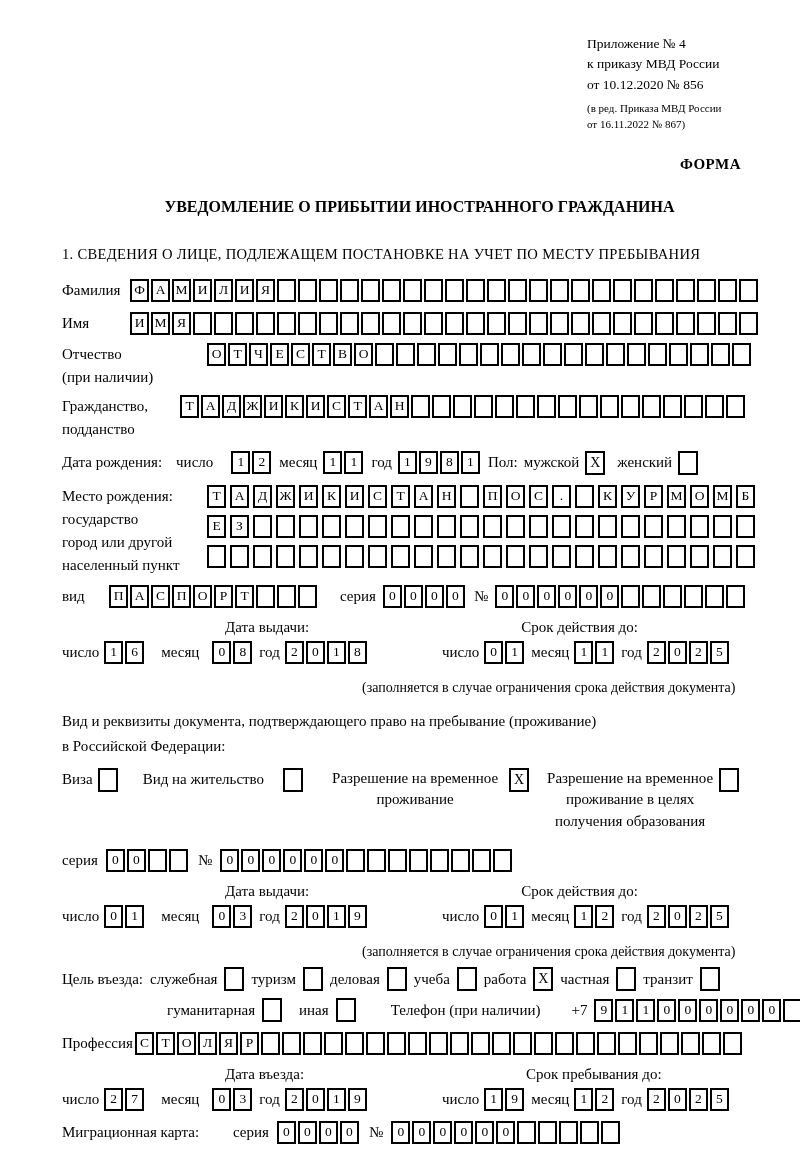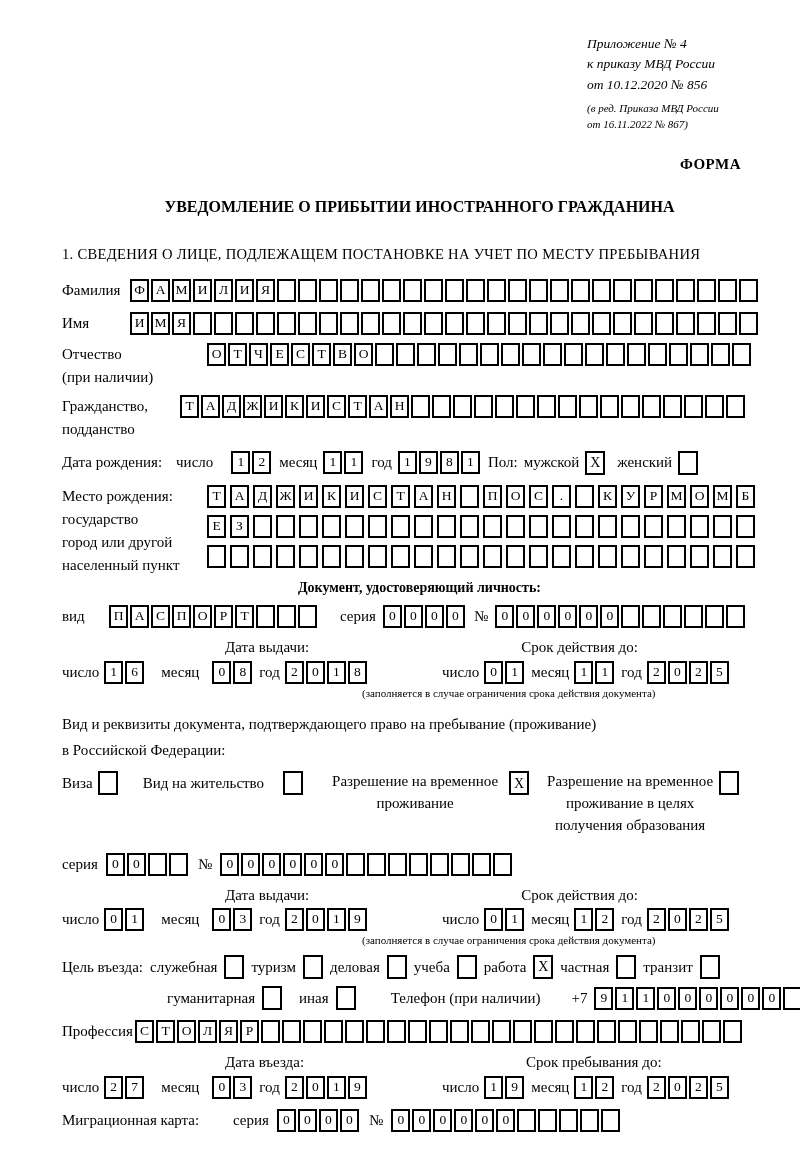--- a/index.html
+++ b/index.html
@@ -3,21 +3,21 @@
 <meta charset="utf-8">
 <style>
   html,body{margin:0;padding:0;background:#fff;}
   .page{
     width:800px;height:1163px;box-sizing:border-box;overflow:hidden;
     padding:34px 23px 0 62px;background:#fff;color:#000;
     font-family:"Liberation Serif","DejaVu Serif",serif;
     font-size:15px;line-height:1.25;
   }
   
-  .appendix{margin-left:auto;width:190px;font-size:13.5px;line-height:1.5;font-style:italic;}
+  .appendix{margin-left:auto;width:190px;font-size:13.5px;line-height:1.5;}
   .appendix .rev{font-size:11px;}
   .appendix .rev-first{margin-top:5px;}
   .forma{text-align:right;font-weight:bold;font-size:15px;margin:22px 36px 0 0;letter-spacing:.5px;}
   
   .title{ text-align:center;font-weight:bold;font-size:16px;line-height:1.6;margin-top:20px;}
   .t-underline{display:inline-block;width:58px;border-bottom:2px solid #333;margin-left:10px;vertical-align:baseline;}
   .sec-heading{font-weight:normal;font-size:14.6px;margin-top:26px;letter-spacing:.3px;}
   
   .row{display:flex;align-items:center;margin-top:6px;min-height:27px;}
   .row.top{align-items:flex-start;}
@@ -40,21 +40,21 @@
     width:20px;height:24px;box-sizing:border-box;border:2px solid #000;
     display:inline-flex;align-items:center;justify-content:center;font-size:14px;flex:0 0 20px;
   }
   .stack{display:flex;flex-direction:column;}
   .stack .cells{margin-bottom:7px;}
   
   .dgroup{display:inline-flex;align-items:center;gap:5px;}
   .dates-row{display:flex;align-items:center;margin-top:4px;}
   .dates-row .left{flex:0 0 380px;}
   .dheads{display:flex;margin-top:8px;}
-  .note{font-size:11px;margin-top:3px;}
+  .note{font-size:14px;margin-top:15px;}
   .note.right{margin-left:300px;}
   .center-head{text-align:center;font-weight:bold;font-size:14px;margin-top:8px;}
   
   .opts{display:flex;align-items:flex-start;margin-top:8px;gap:9px;}
   .opt-lbl-multi{display:inline-block;text-align:center;line-height:1.45;}
   .intro{margin-top:12px;line-height:1.7;}
   .purpose-row{display:flex;align-items:center;gap:7px;margin-top:7px;flex-wrap:nowrap;}
   .indent105{margin-left:105px;}
 </style>
 </head>
@@ -329,21 +329,20 @@
           <span class="cell"></span>
           <span class="cell"></span>
           <span class="cell"></span>
           <span class="cell"></span>
           <span class="cell"></span>
           <span class="cell"></span>
         </span>
     </span>
   </div>
 
-  <div class="center-head" style="margin-top:2px;">Документ, удостоверяющий личность:</div>
 
   <div class="row" style="gap:7px;">
     <span class="lbl" style="width:40px;">вид</span>
     <span class="cells">
         <span class="cell">П</span>
         <span class="cell">А</span>
         <span class="cell">С</span>
         <span class="cell">П</span>
         <span class="cell">О</span>
         <span class="cell">Р</span>

